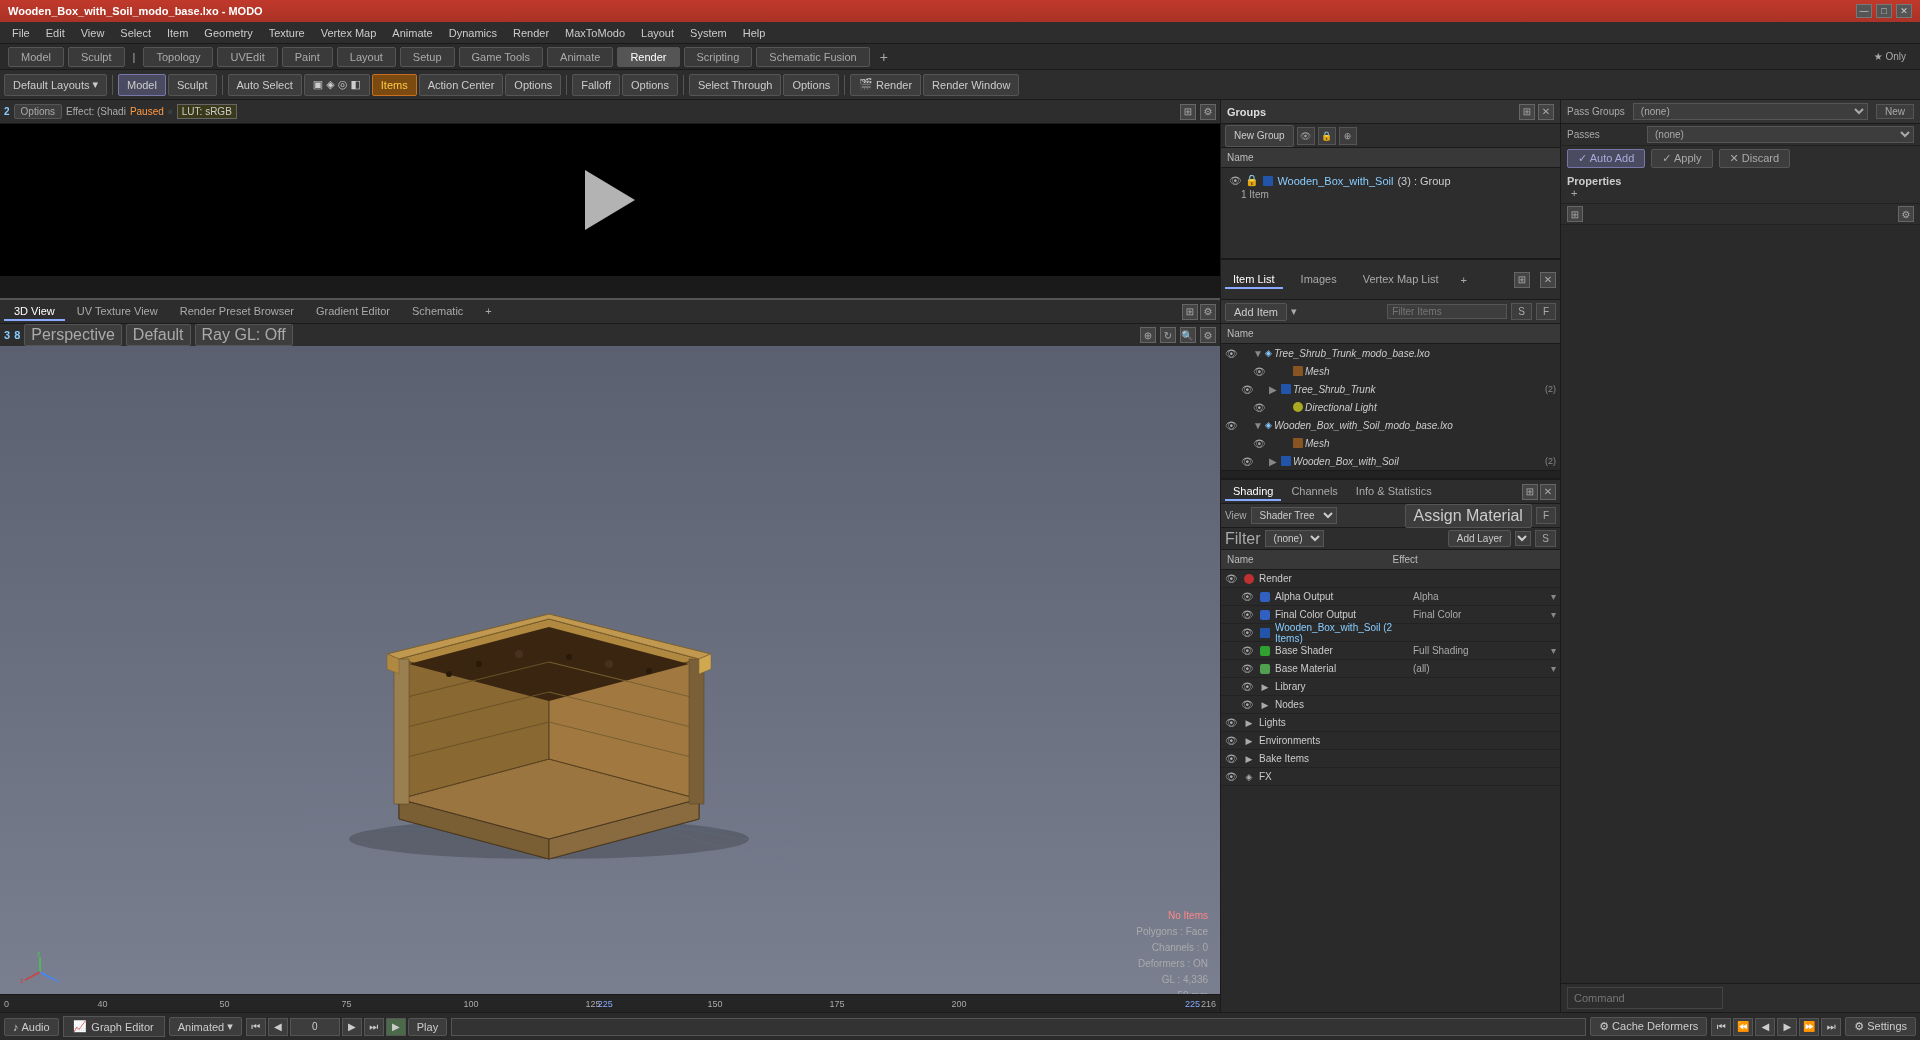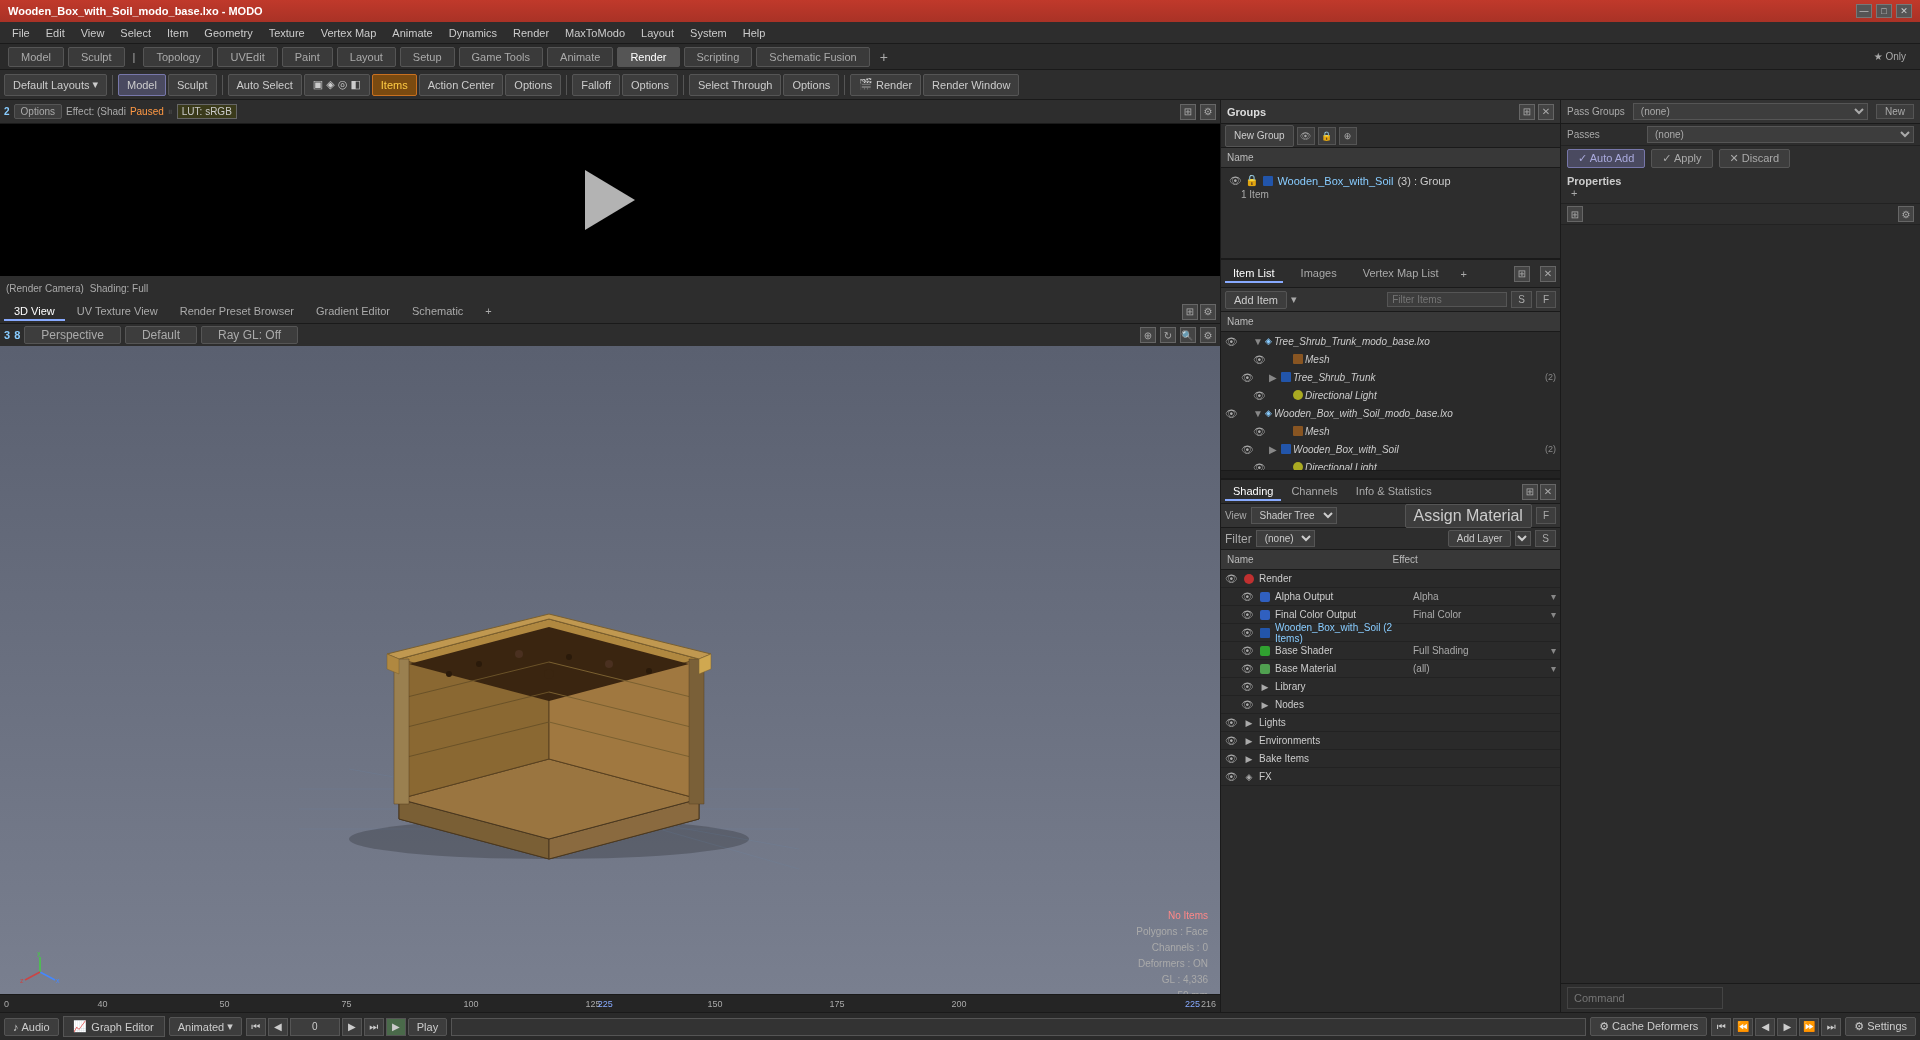--- a/index.html
+++ b/index.html
@@ -230,25 +230,25 @@
       background: #2d2d2d;
       height: 22px;
       display: flex;
       align-items: center;
       padding: 0 4px;
       gap: 4px;
       font-size: 10px;
       color: #aaa;
     }
     .vc-btn {
-      padding: 1px 16px;
-      background: #3d3d3d;
-      border: 1px solid #555;
-      color: #aaa;
-      font-size: 12px;
+      padding: 1px 6px;
+      background: #3d3d3d;
+      border: 1px solid #555;
+      color: #aaa;
+      font-size: 16px;
       cursor: pointer;
       border-radius: 2px;
     }
     #viewport-canvas {
       width: 100%;
       height: calc(100% - 46px);
       background: linear-gradient(180deg, #5a6070 0%, #7a8090 100%);
       position: relative;
       overflow: hidden;
     }
@@ -461,21 +461,21 @@
 
     
     #item-list-panel {
       height: 220px;
       border-bottom: 2px solid #1a1a1a;
       display: flex;
       flex-direction: column;
     }
     .item-panel-tabs {
       background: #2d2d2d;
-      height: 28px;
+      height: 40px;
       display: flex;
       align-items: center;
       padding: 0 4px;
       gap: 10px;
       border-bottom: 1px solid #1a1a1a;
     }
     .item-tab {
       padding: 2px 8px;
       color: #aaa;
       cursor: pointer;
@@ -604,21 +604,21 @@
     }
     .filter-row {
       background: #2d2d2d;
       height: 22px;
       display: flex;
       align-items: center;
       padding: 0 4px;
       gap: 4px;
       border-bottom: 1px solid #1a1a1a;
     }
-    .filter-label { color: #aaa; font-size: 12px; }
+    .filter-label { color: #aaa; font-size: 16px; }
     .filter-select {
       background: #3d3d3d;
       border: 1px solid #555;
       color: #ccc;
       font-size: 10px;
       padding: 1px 4px;
     }
     .add-layer-btn {
       padding: 2px 8px;
       background: #3d3d3d;
@@ -891,24 +891,20 @@
         <span class="rp-status">Paused</span>
         <span style="color:#444;font-size:10px;">⏸</span>
         <span class="rp-lut">LUT: sRGB</span>
         <div style="flex:1"></div>
         <div class="panel-btn">⊞</div>
         <div class="panel-btn">⚙</div>
       </div>
       <div id="render-canvas">
         <div class="play-icon"></div>
       </div>
-      <div id="render-bottom-bar">
-        <span class="rp-label">(Render Camera)</span>
-        <span class="rp-label">Shading: Full</span>
-      </div>
     </div>
 
     <div id="viewport-3d">
       <div id="viewport-tabs">
         <div class="viewport-tab active">3D View</div>
         <div class="viewport-tab">UV Texture View</div>
         <div class="viewport-tab">Render Preset Browser</div>
         <div class="viewport-tab">Gradient Editor</div>
         <div class="viewport-tab">Schematic</div>
         <div class="viewport-tab">+</div>

